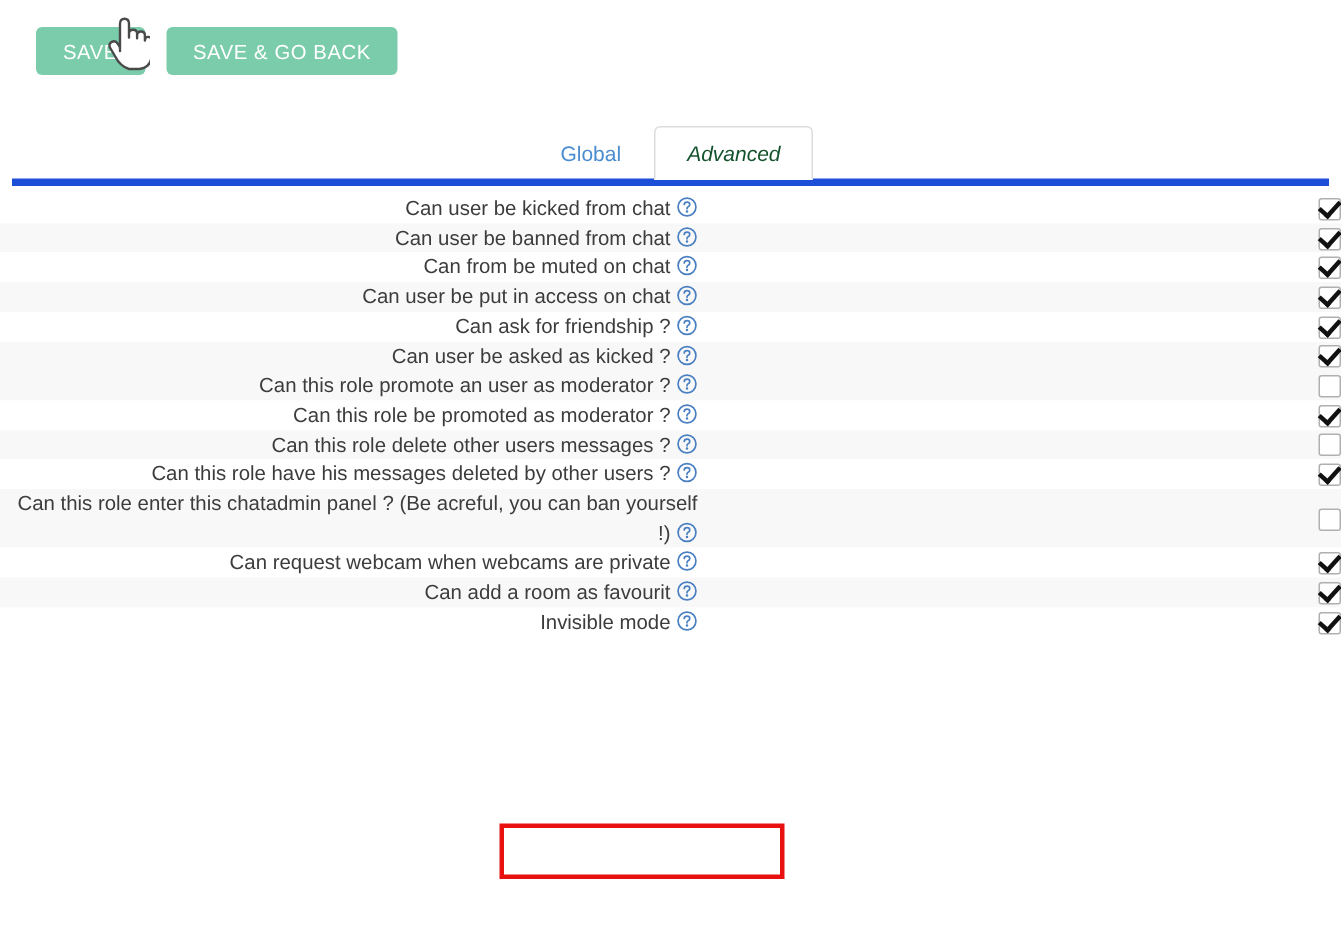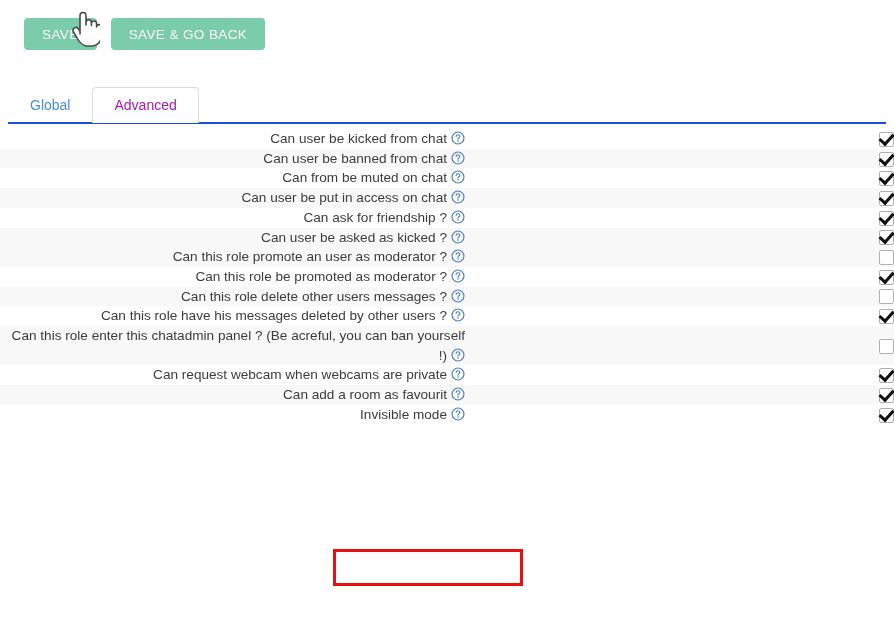--- a/index.html
+++ b/index.html
@@ -44,41 +44,43 @@
 
   
   #tabs {
     margin-top: 32px;
     margin-left: 8px;
     width: 878px;
     height: 36px;
     position: relative;
     display: flex;
     align-items: flex-end;
-    border-bottom: 2px solid #1d4ed8;
+    border-bottom: 5px solid #1d4ed8;
     box-sizing: border-box;
+    justify-content: center;
   }
   .tab {
     position: relative;
     font-size: 14px;
     line-height: 1;
     padding: 10px 21px 10px 21px;
     margin-bottom: -1px;
     cursor: pointer;
     border: 1px solid transparent;
     border-radius: 4px 4px 0 0;
     background: transparent;
     color: #4b8dd0;
     white-space: nowrap;
   }
   .tab.active {
-    color: #a21caf;
+    color: #14532d;
     background: #ffffff;
     border-color: #dddddd;
     border-bottom-color: #ffffff;
+    font-style: italic;
   }
 
   
   #perm-table {
     margin-top: 5px;
     width: 894px;
     border-collapse: collapse;
     table-layout: fixed;
   }
   #perm-table tr { background: #ffffff; }

